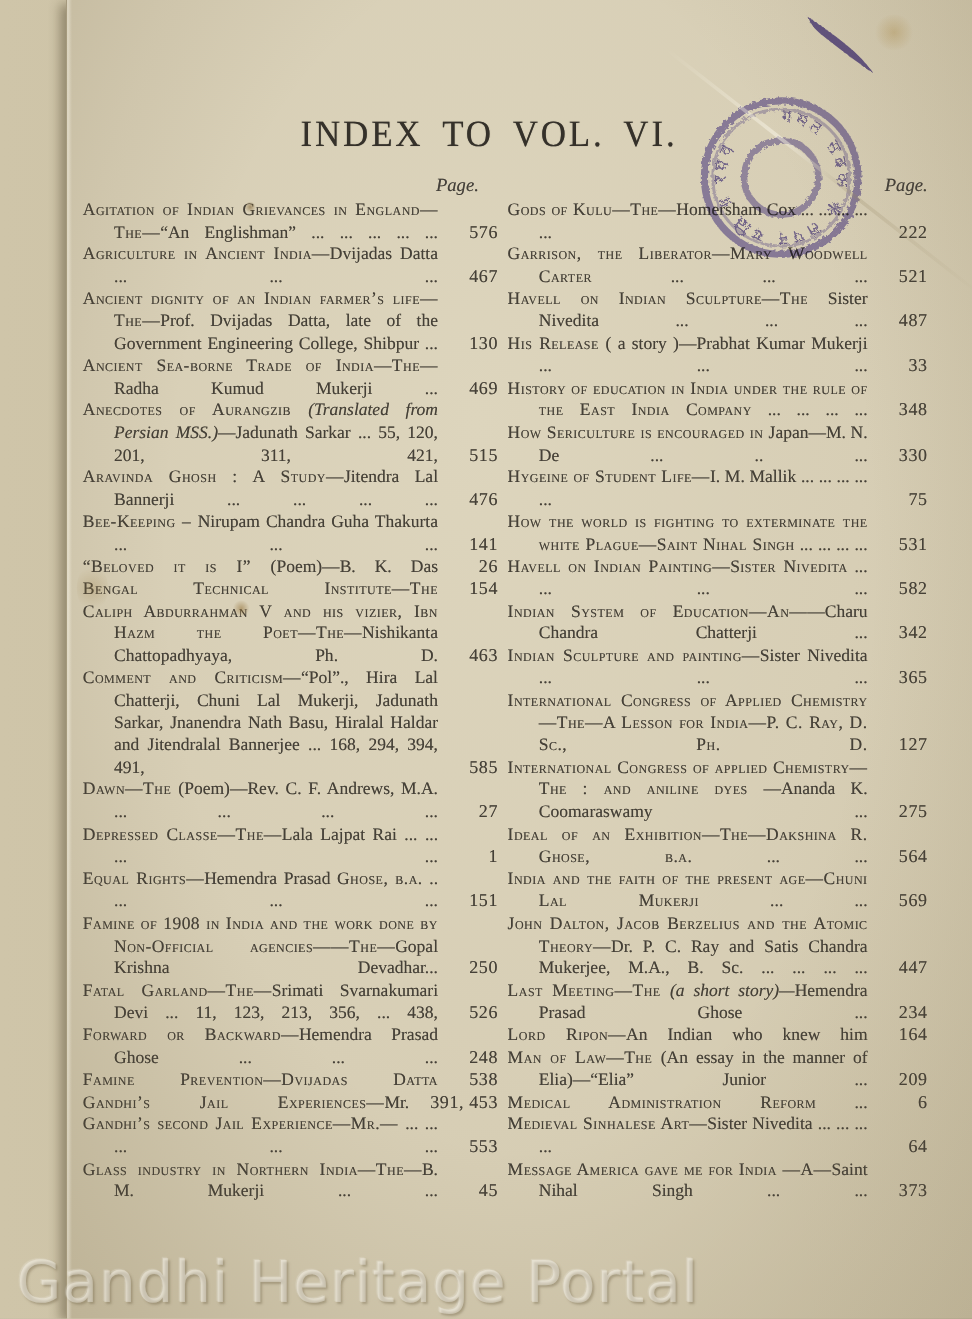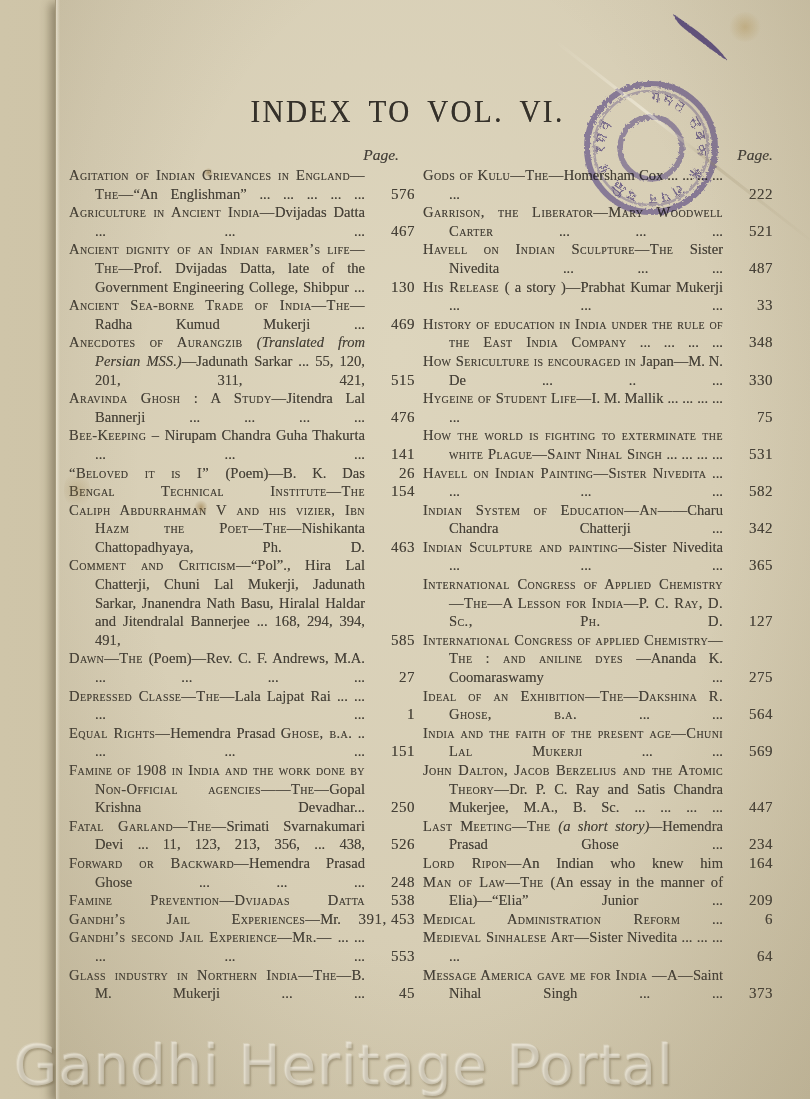--- a/index.html
+++ b/index.html
@@ -76,21 +76,21 @@
   .pagenum{
     position:absolute;right:0;bottom:0;text-indent:0;
     font-size:15px;letter-spacing:.5px;white-space:nowrap;
   }
 
   .marks{position:absolute;left:0;top:0;pointer-events:none;mix-blend-mode:multiply;}
 
   .watermark{
     position:absolute;left:14px;bottom:2px;z-index:5;
     font-family:"DejaVu Sans", sans-serif;
-    font-size:56px;letter-spacing:1px;white-space:nowrap;
+    font-size:48px;letter-spacing:1px;white-space:nowrap;
     color:rgba(252,250,242,.40);
     text-shadow:1.5px 1.5px 2px rgba(105,92,62,.38), -1px -1px 1px rgba(255,255,255,.22);
     pointer-events:none;
   }
 </style>
 </head>
 <body>
 
 <div class="scan">
 

